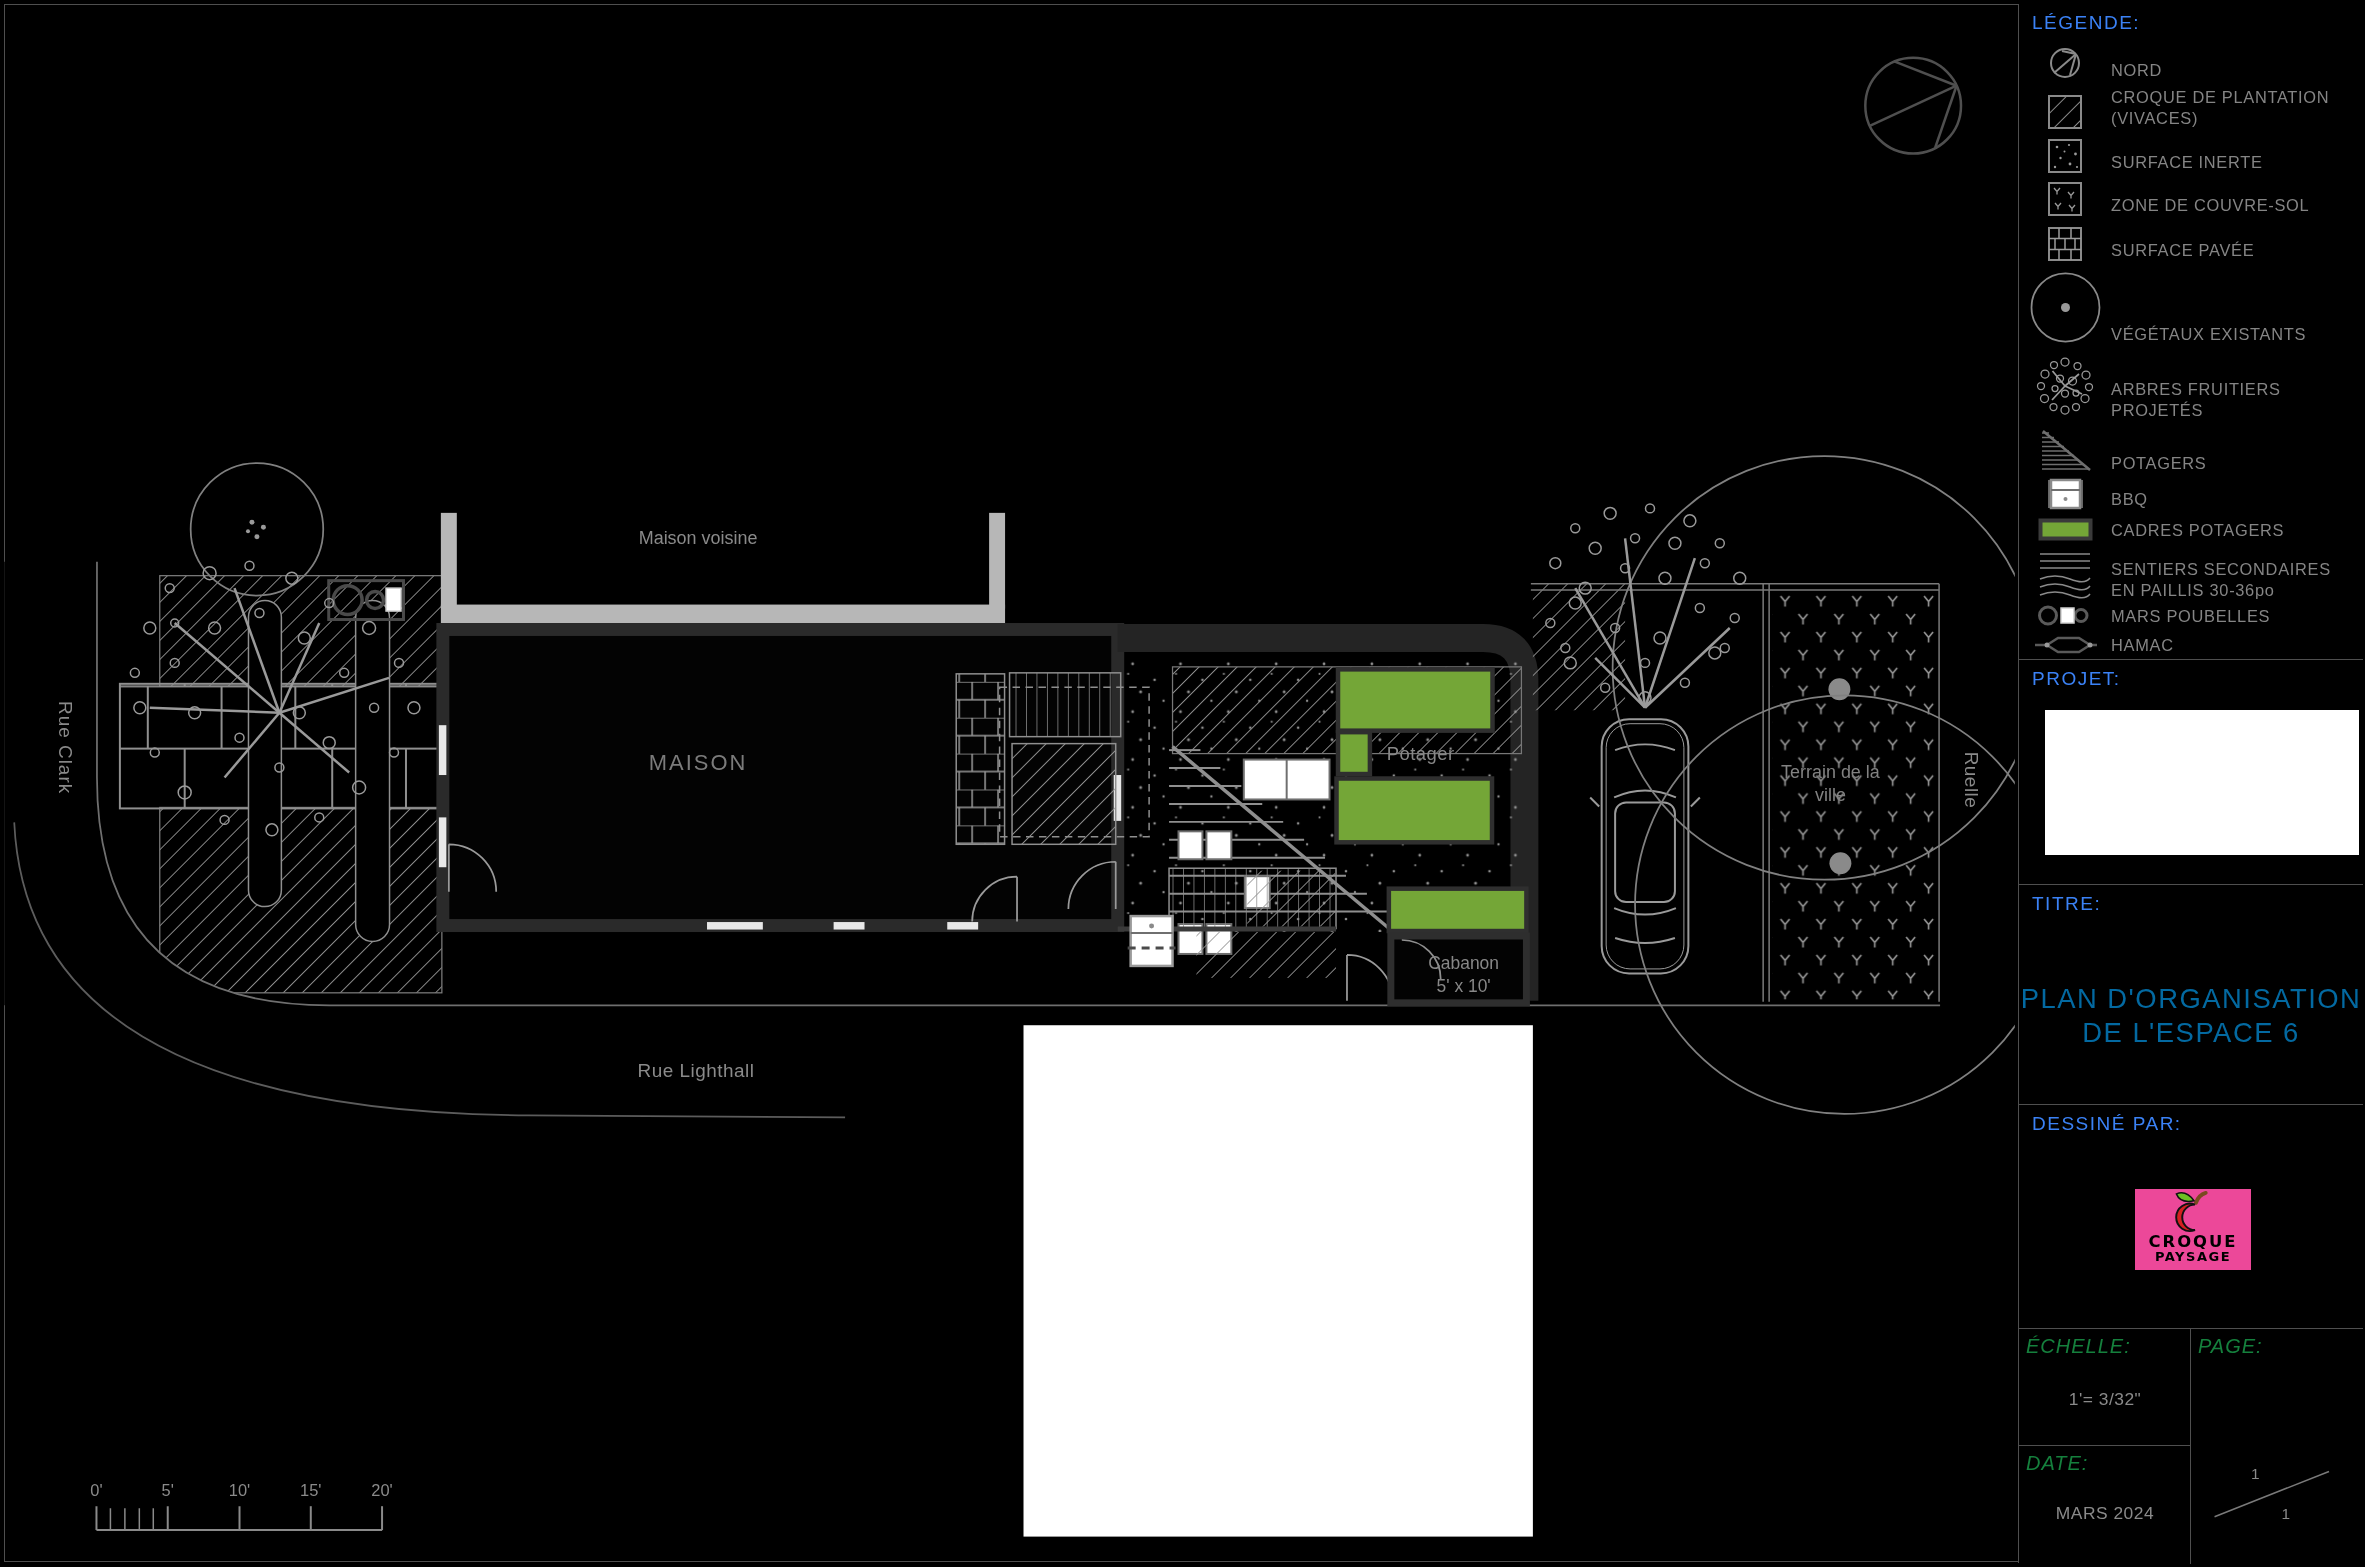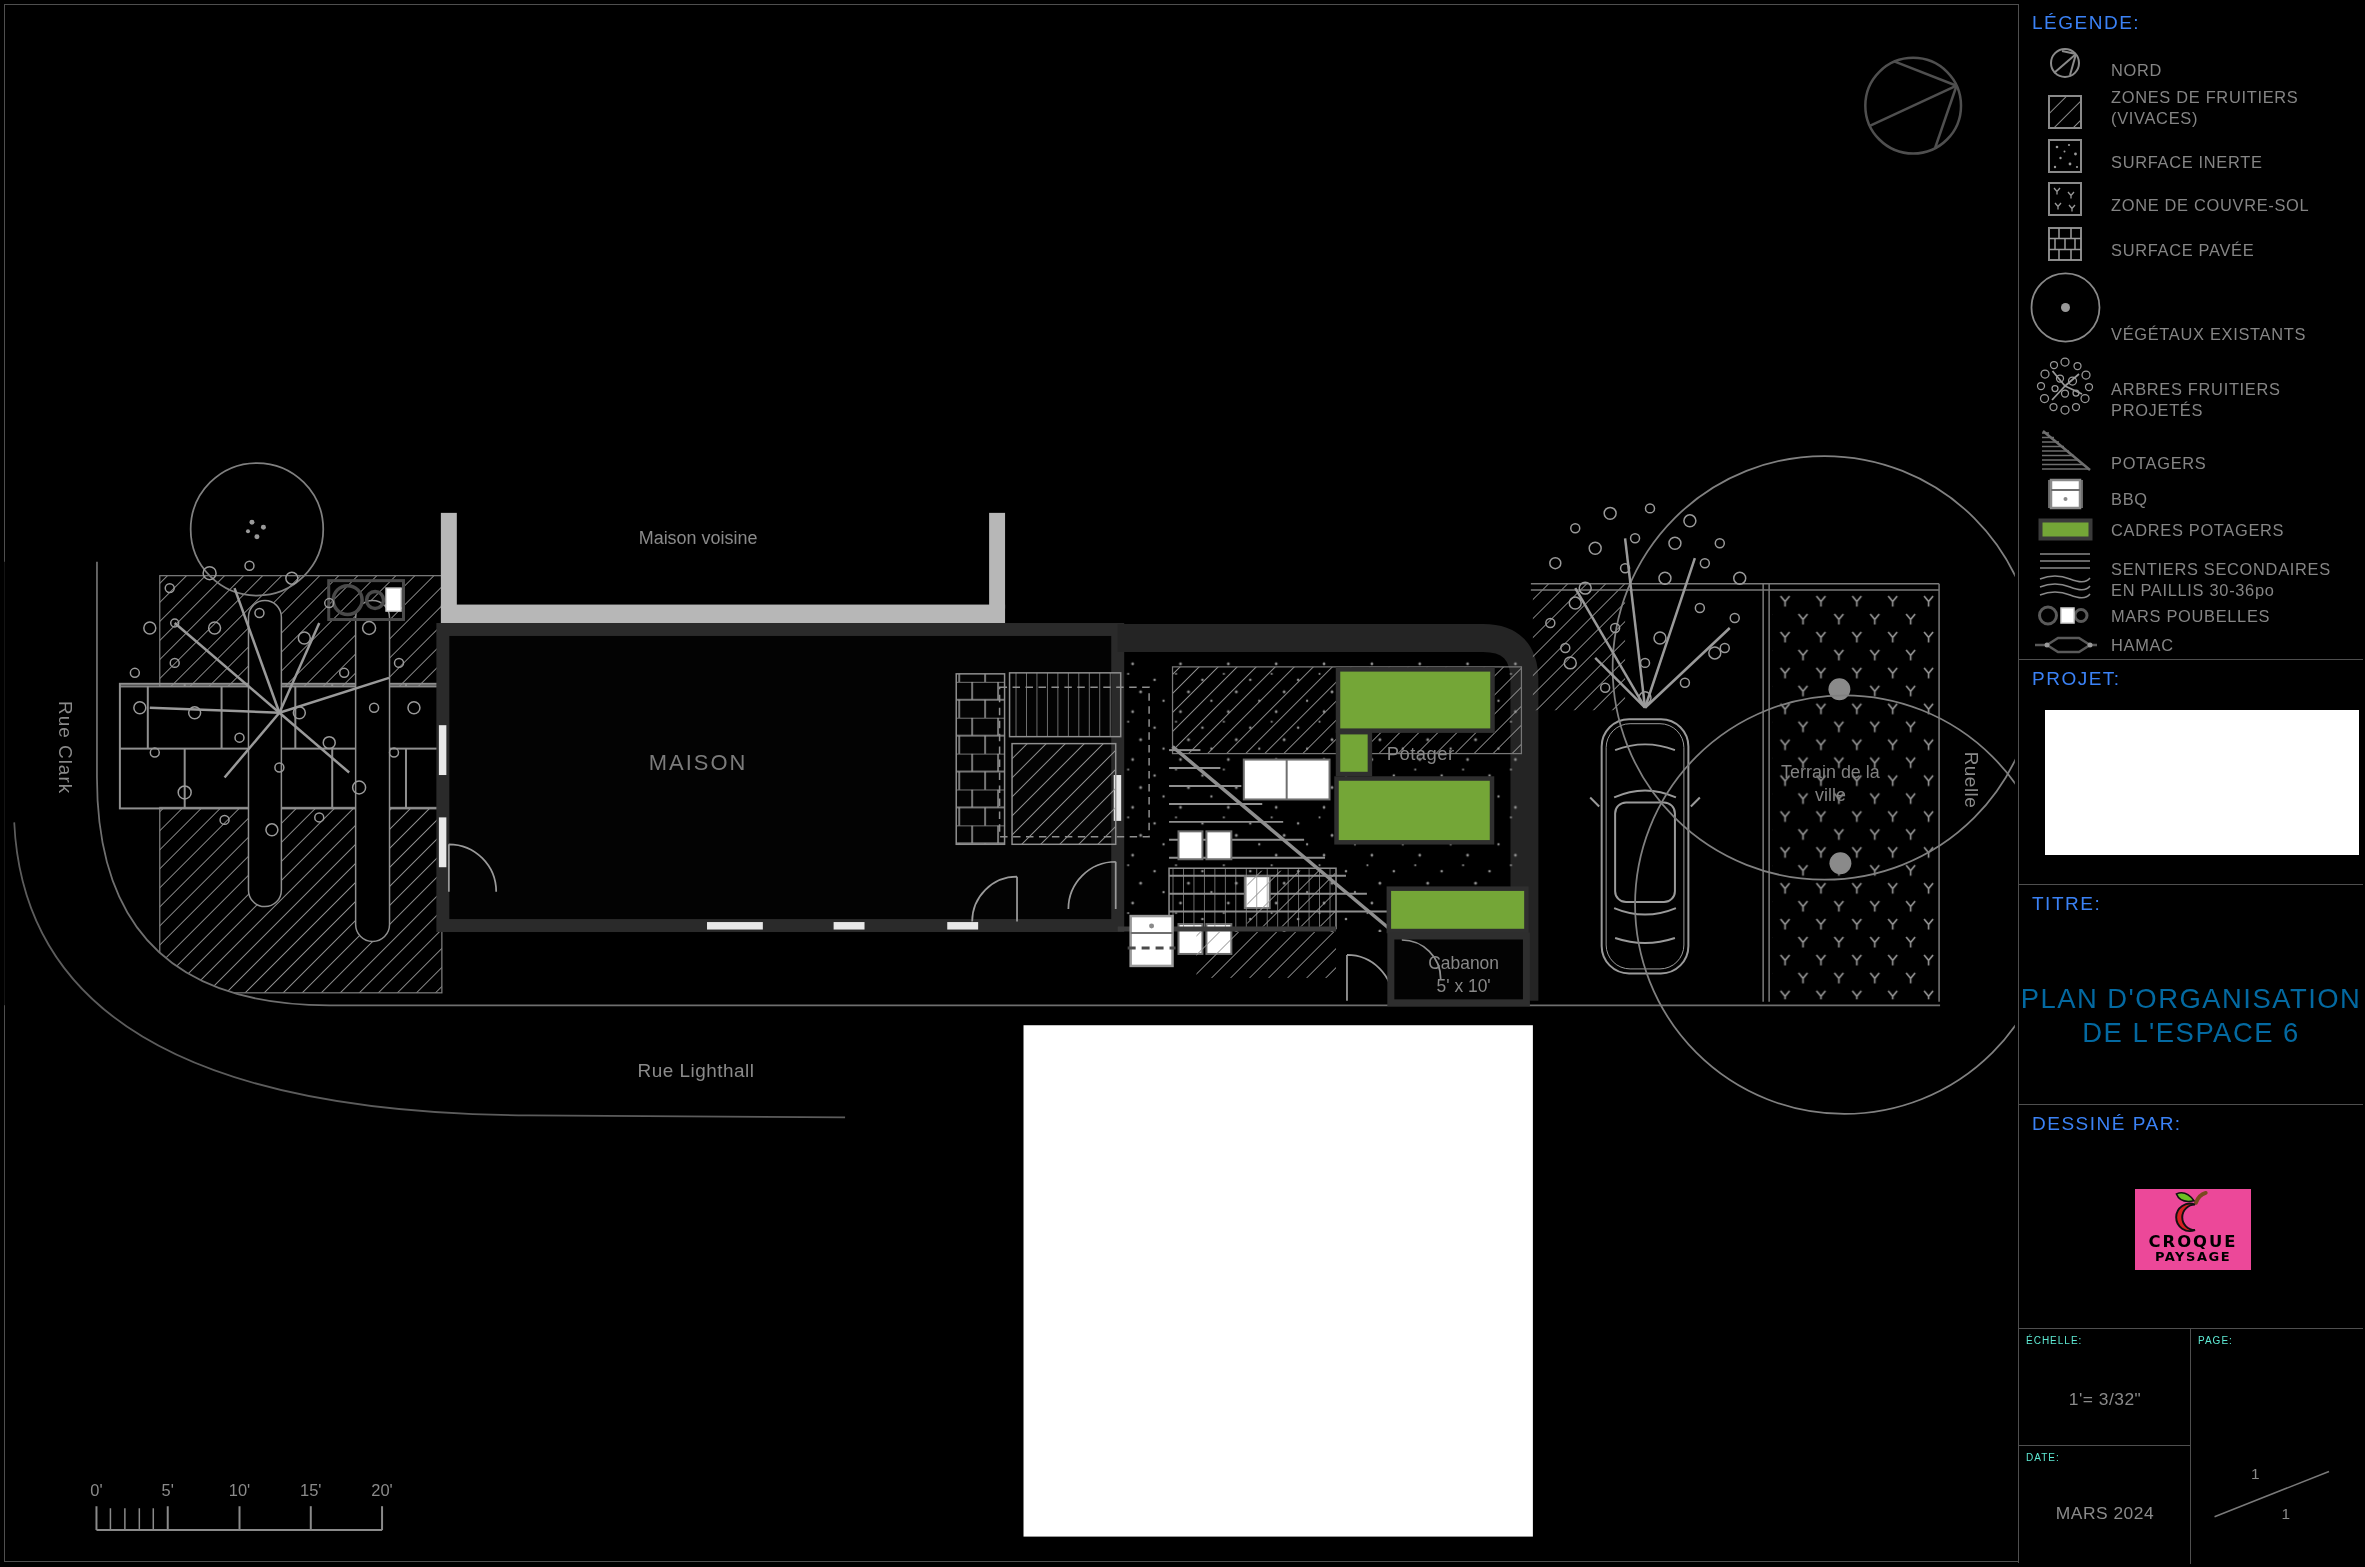--- a/index.html
+++ b/index.html
@@ -23,21 +23,21 @@
   .projet-box{position:absolute;left:26px;top:50px;width:314px;height:145px;background:#fff;}
   .titre-text{position:absolute;top:97px;width:100%;text-align:center;font-size:27.4px;color:#0369a1;letter-spacing:1.5px;line-height:1.25;}
   .logo-box{position:absolute;left:116px;top:84px;width:116px;height:81px;background:#ec4899;text-align:center;}
   .logo-word{color:#000;font-weight:800;font-family:"DejaVu Sans",sans-serif;line-height:1.0;}
   .lw1{font-size:16.4px;letter-spacing:2px;margin-top:-1px;}
   .lw2{font-size:13px;letter-spacing:1.5px;}
   .bcol-left{position:absolute;left:0;top:0;width:172px;height:235px;border-right:1.5px solid #4f4f4f;box-sizing:border-box;}
   .bcol-right{position:absolute;left:172px;top:0;width:172px;height:235px;}
   .b-echelle{position:absolute;left:0;top:0;width:172px;height:117px;border-bottom:1.5px solid #4f4f4f;box-sizing:border-box;}
   .b-date{position:absolute;left:0;top:117px;width:172px;height:118px;}
-  .small-header{font-size:10px;letter-spacing:1px;padding:6px 0 0 7px;color:#5eead4;}
+  .small-header{font-size:20px;letter-spacing:1px;padding:6px 0 0 7px;color:#15803d;font-style:italic;}
   .b-value{position:absolute;width:100%;text-align:center;font-size:17.4px;letter-spacing:0.5px;color:#8a8a8a;}
   .page-num{font-size:31px;fill:#8a8a8a;}
 </style>
 </head>
 <body>
 
 <div class="canvas-border"></div>
 
 <svg id="plan-svg" width="2366" height="1567" viewBox="0 0 4746 3144">
   <defs>
@@ -366,21 +366,21 @@
           </svg>
           </span>
         <span class="llabel">NORD</span>
       </div>
       <div class="lrow" style="height:48px">
         <span class="licon">
           <svg width="34" height="34" viewBox="0 0 68 68">
               <rect x="2" y="2" width="64" height="64" fill="url(#hatch)" stroke="#8a8a8a" stroke-width="4"></rect>
             </svg>
           </span>
-        <span class="llabel"><span>ZONES DE FRUITIERS</span><br><span>(VIVACES)</span></span>
+        <span class="llabel"><span>CROQUE DE PLANTATION</span><br><span>(VIVACES)</span></span>
       </div>
       <div class="lrow" style="height:44px">
         <span class="licon">
           <svg width="34" height="34" fill="#9a9a9a" viewBox="0 0 68 68">
               <rect x="2" y="2" width="64" height="64" fill="none" stroke="#8a8a8a" stroke-width="4"></rect>
             <circle cx="18" cy="16" r="2.6"></circle>
               <circle cx="42" cy="12" r="2.2"></circle>
               <circle cx="55" cy="30" r="2.8"></circle>
               <circle cx="25" cy="38" r="2.4"></circle>
             <circle cx="44" cy="50" r="2.8"></circle>

